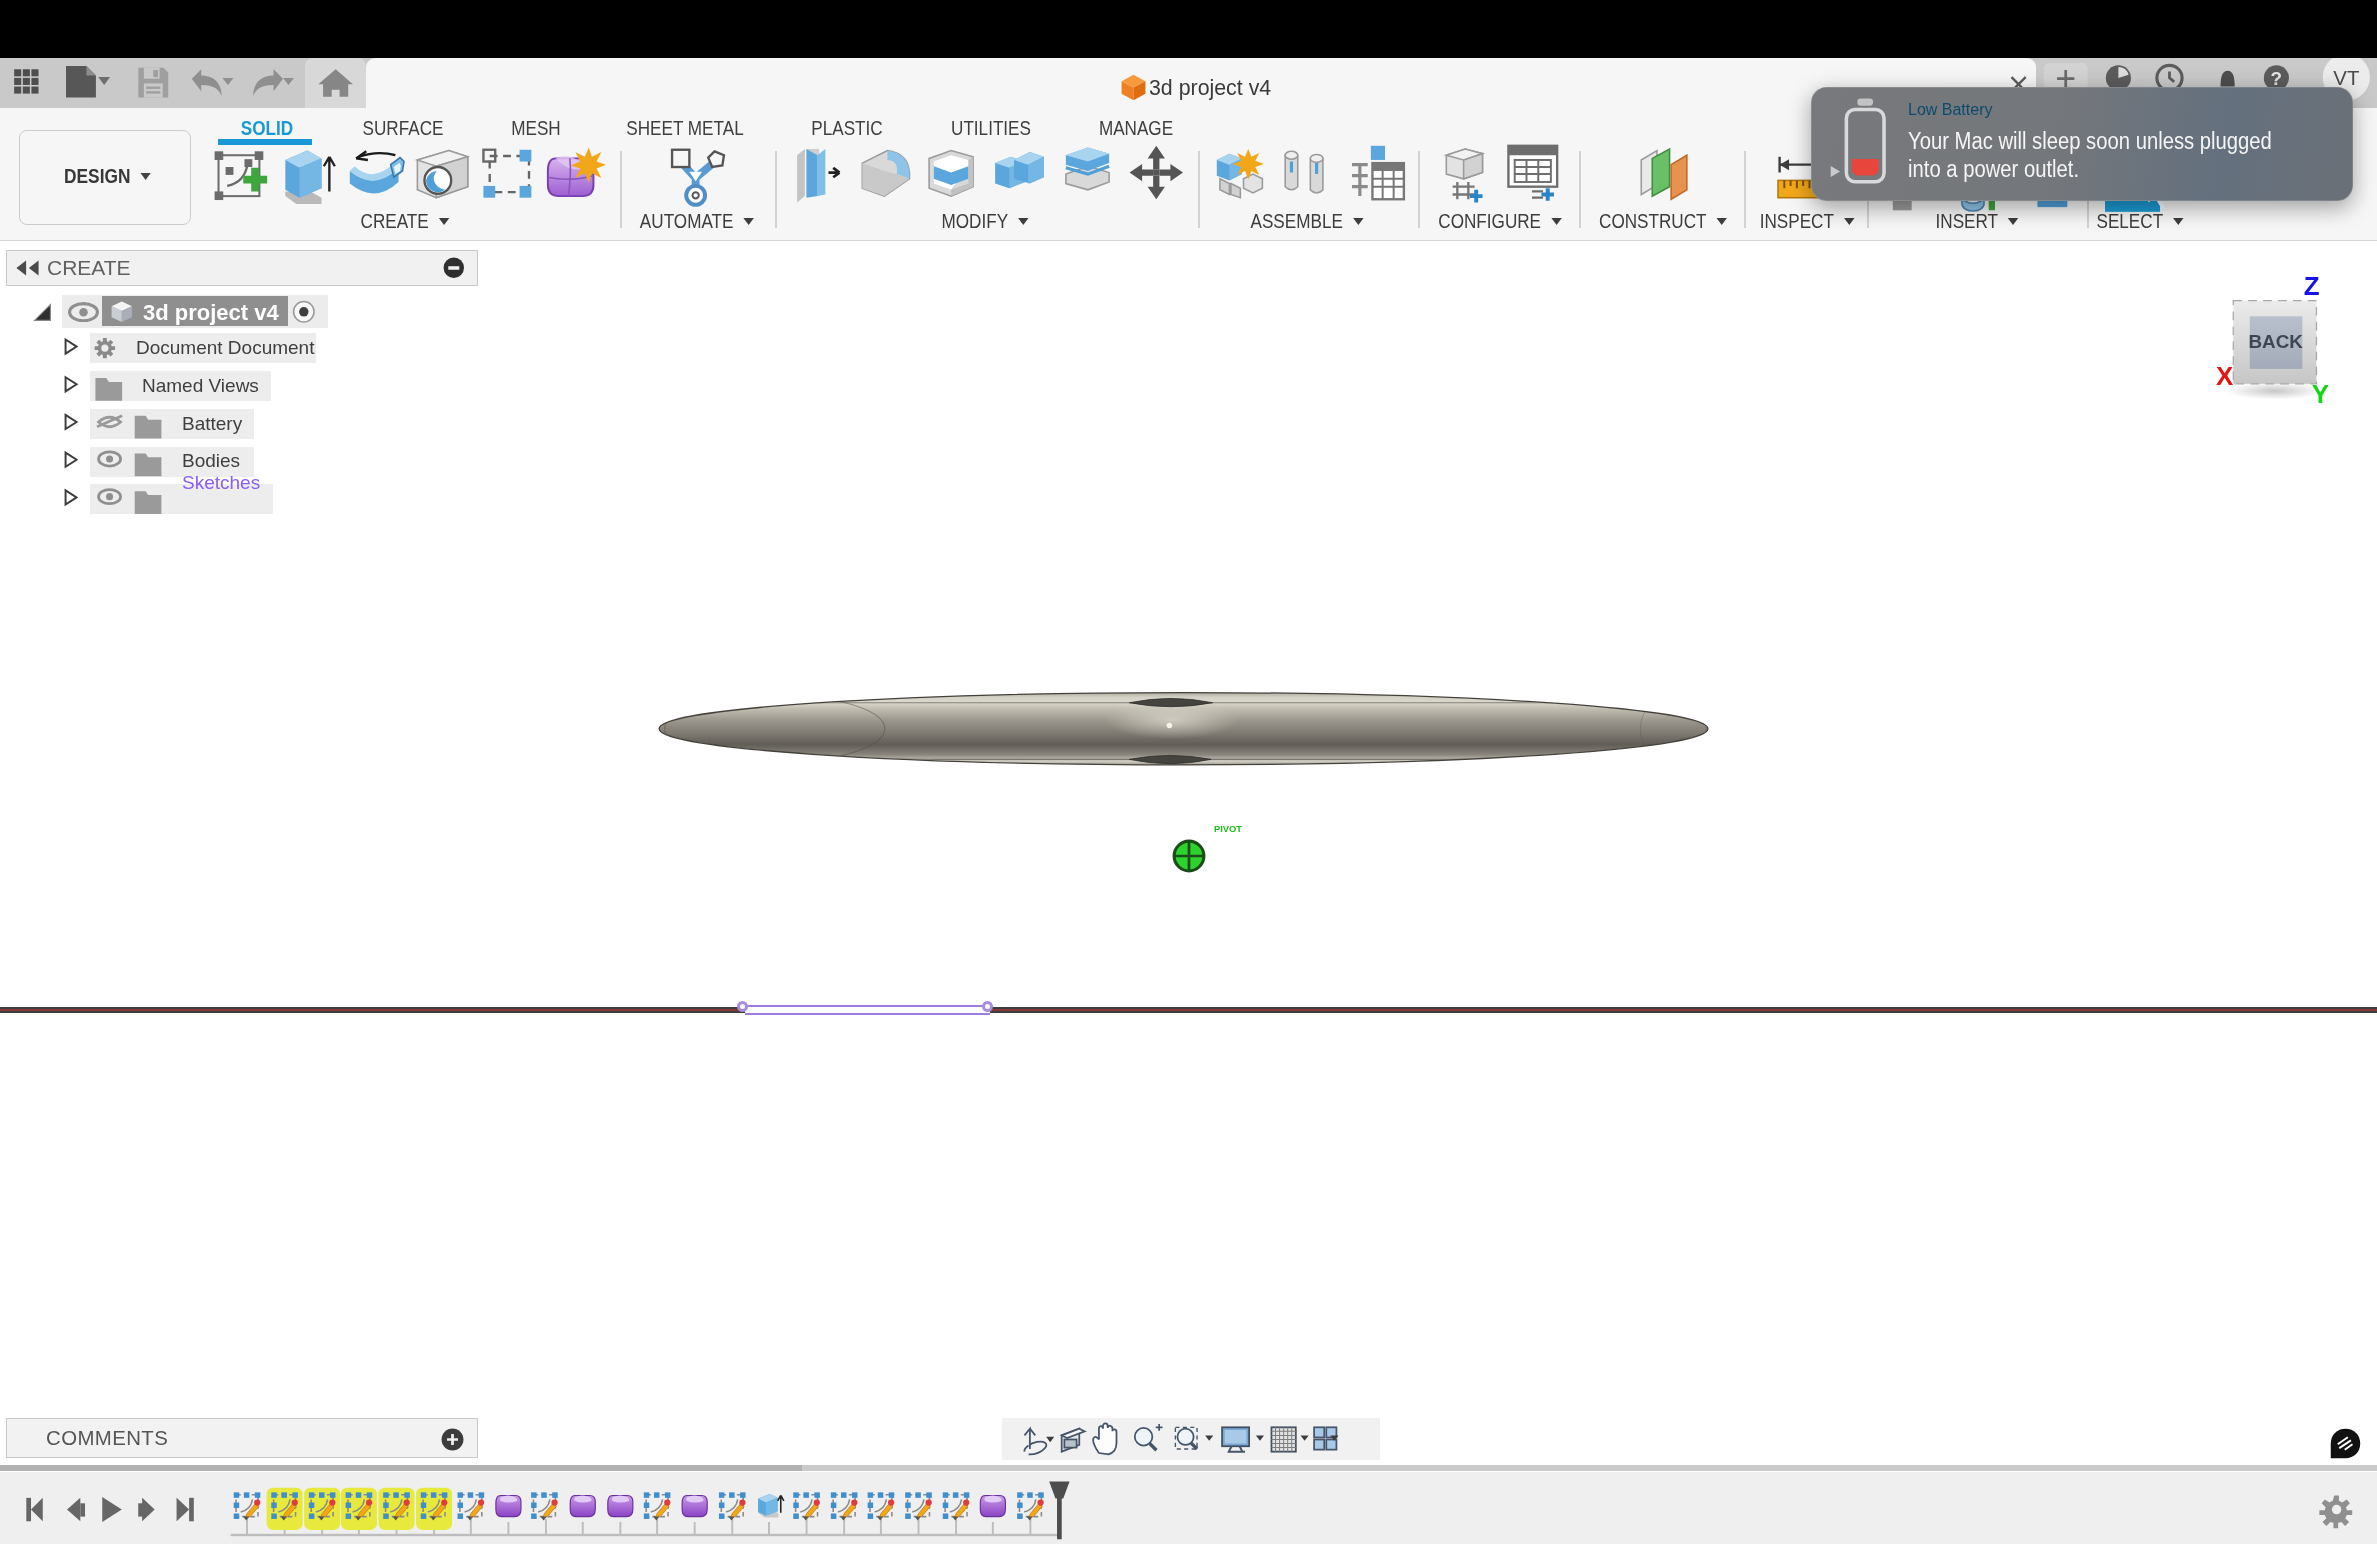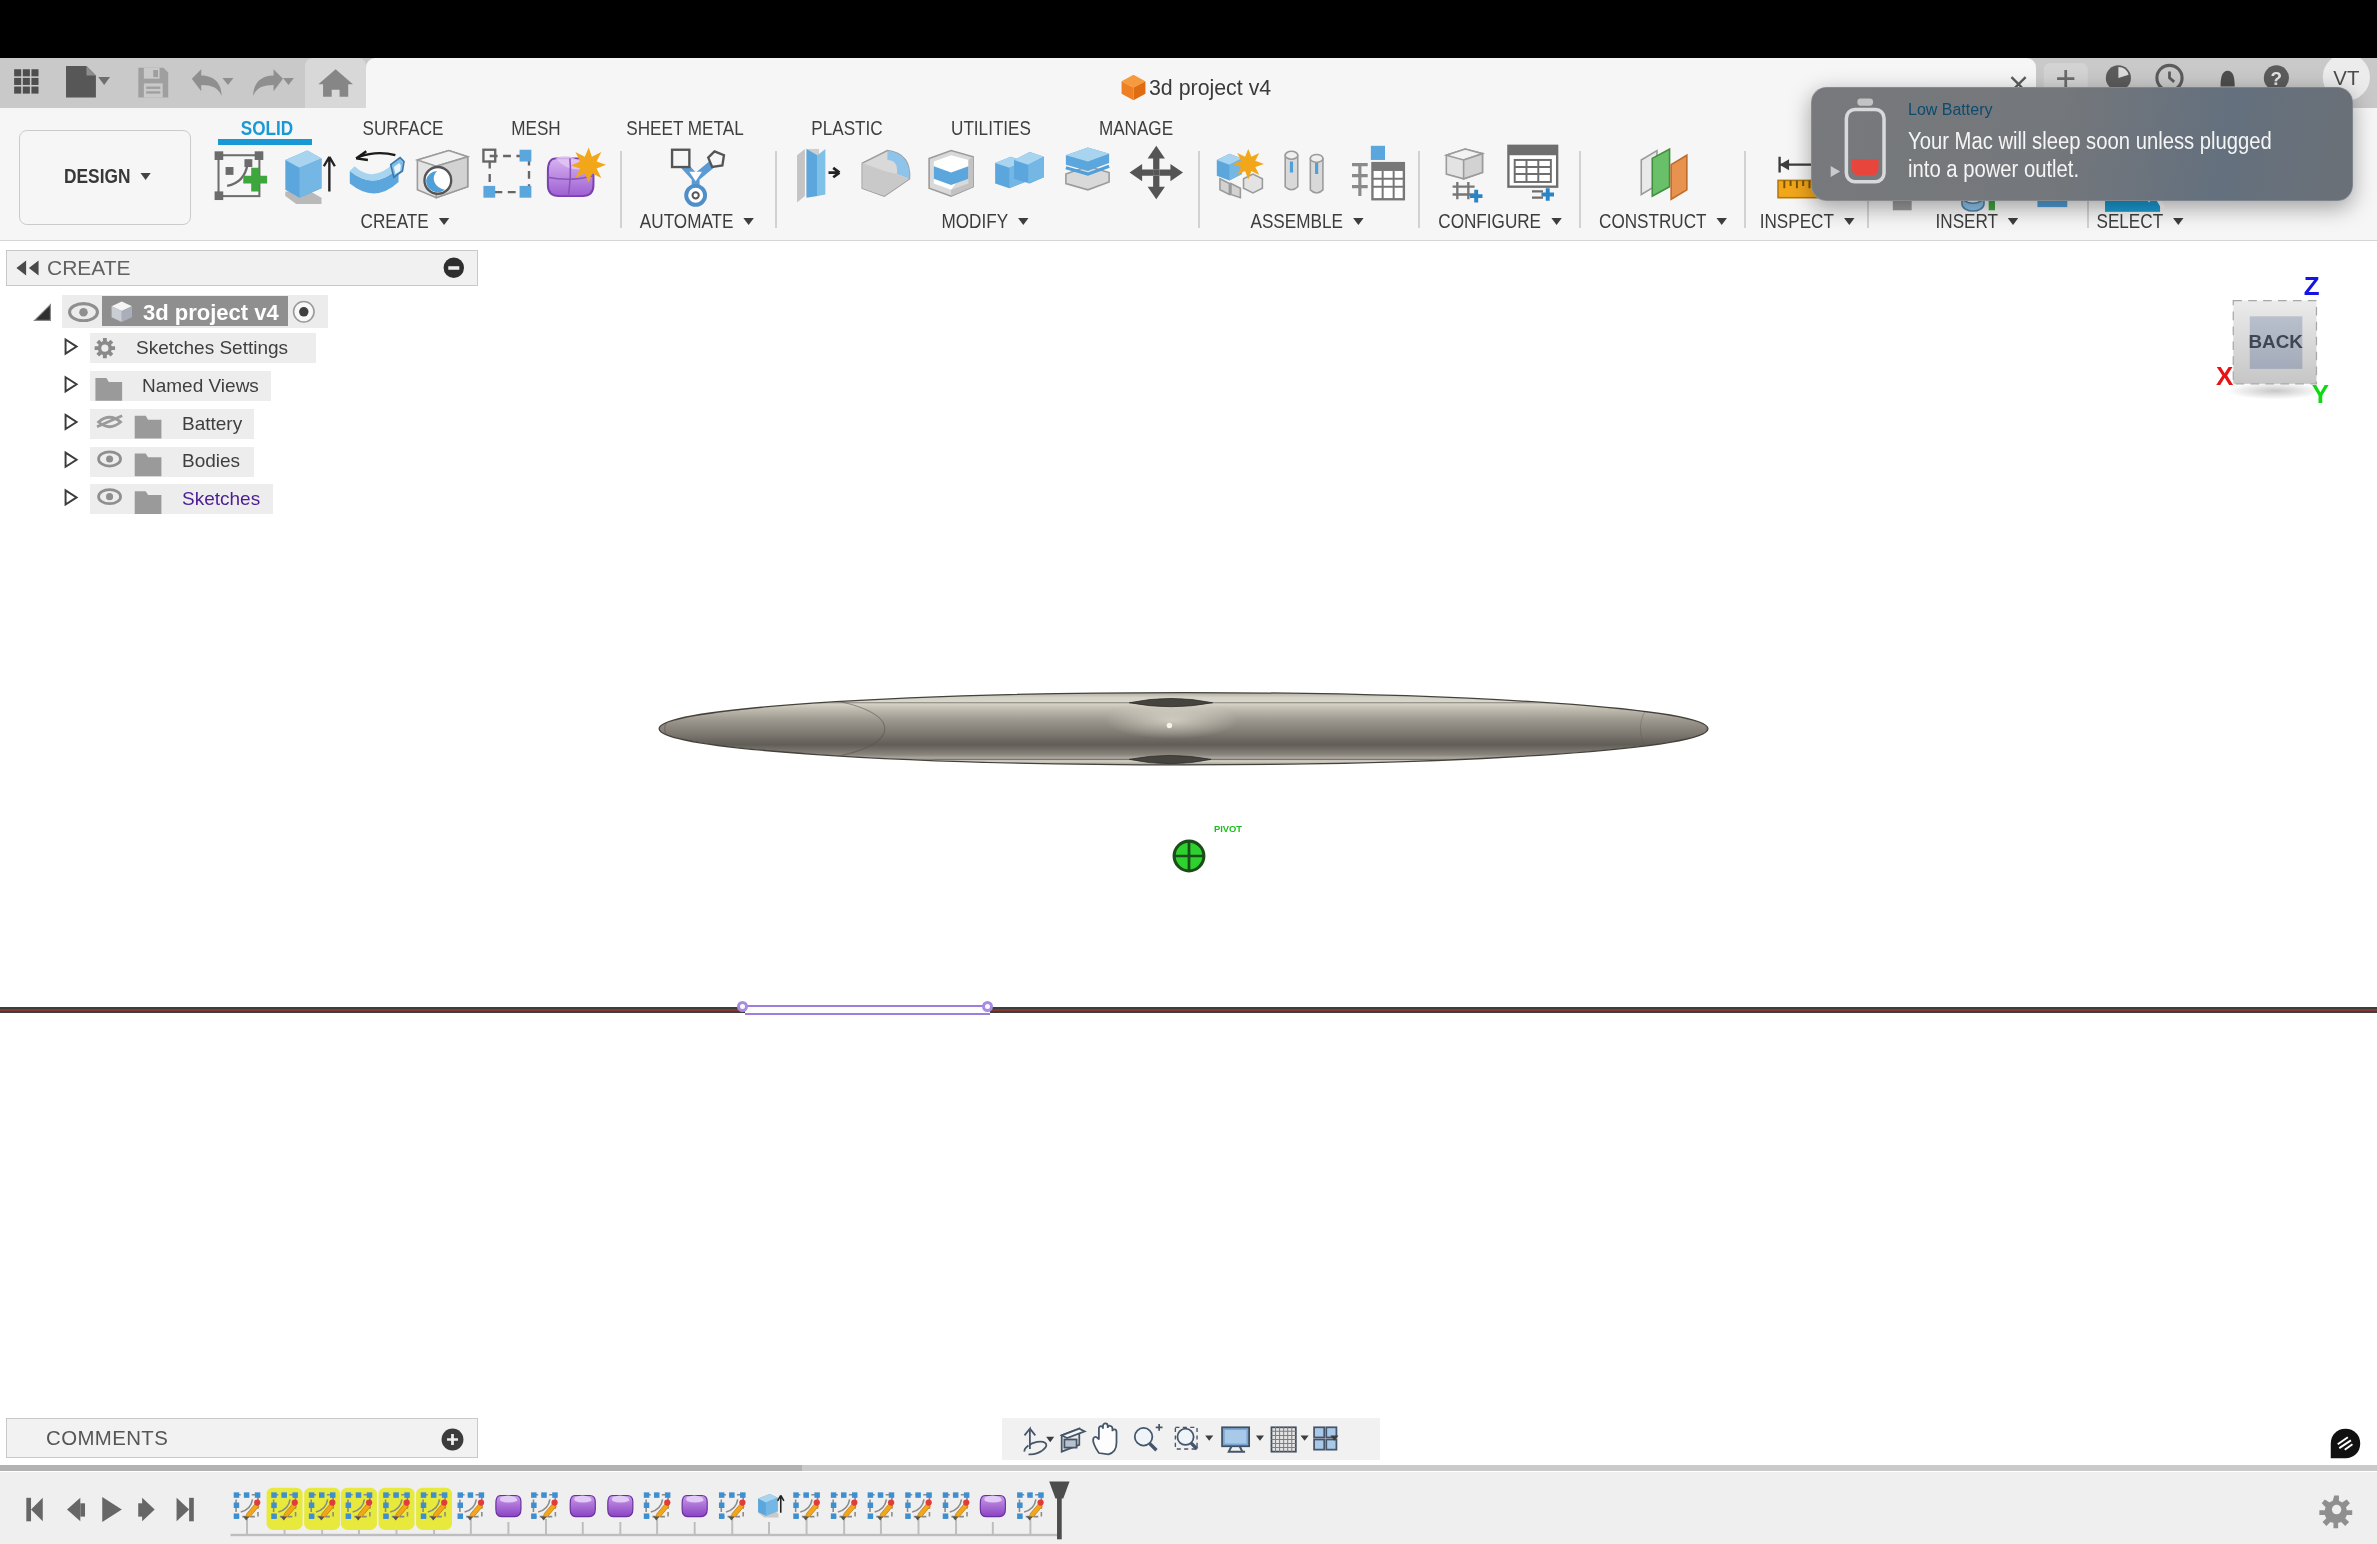--- a/index.html
+++ b/index.html
@@ -506,25 +506,25 @@
 
     <g transform="translate(-48,147)">
       <ellipse cx="106" cy="13" rx="14" ry="9" fill="none" stroke="#8f8f8f" stroke-width="3.5"></ellipse>
       <circle cx="106" cy="13" r="4.5" fill="#8f8f8f"></circle>
     </g>
     <g transform="translate(-48,195)">
       <ellipse cx="106" cy="13" rx="14" ry="9" fill="none" stroke="#8f8f8f" stroke-width="3.5"></ellipse>
       <circle cx="106" cy="13" r="4.5" fill="#8f8f8f"></circle>
     </g>
   </svg>
-  <div class="abs nw" style="left:136px;top:337px;font-size:19px;color:#3f3f3f;">Sketches Settings</div>
+  <div class="abs nw" style="left:136px;top:337px;font-size:19px;color:#3f3f3f;">Document Document</div>
   <div class="abs nw" style="left:142px;top:375px;font-size:19px;color:#3f3f3f;">Named Views</div>
   <div class="abs nw" style="left:182px;top:413px;font-size:19px;color:#3f3f3f;">Battery</div>
   <div class="abs nw" style="left:182px;top:450px;font-size:19px;color:#3f3f3f;">Bodies</div>
-  <div class="abs nw" style="left:182px;top:488px;font-size:19px;color:#4c1d95;">Sketches</div>
+  <div class="abs nw" style="left:182px;top:472px;font-size:19px;color:#8b5cf6;">Sketches</div>
   <div class="abs" id="tlband"></div>
   <div class="abs" id="tlthumb"></div>
   <div class="abs" id="tlbar"></div>
   <svg class="abs" style="left:0;top:1472px" width="2377" height="72" viewBox="0 0 3024 92">
     <defs>
       <g id="skic">
         <rect x="3" y="3" width="28" height="28" fill="none" stroke="#8a8a8a" stroke-width="2" stroke-dasharray="6 4"></rect>
         <rect x="0" y="0" width="7" height="7" fill="#3e8ed0"></rect>
           <rect x="27" y="0" width="7" height="7" fill="#3e8ed0"></rect>
         <rect x="0" y="27" width="7" height="7" fill="#3e8ed0"></rect>

